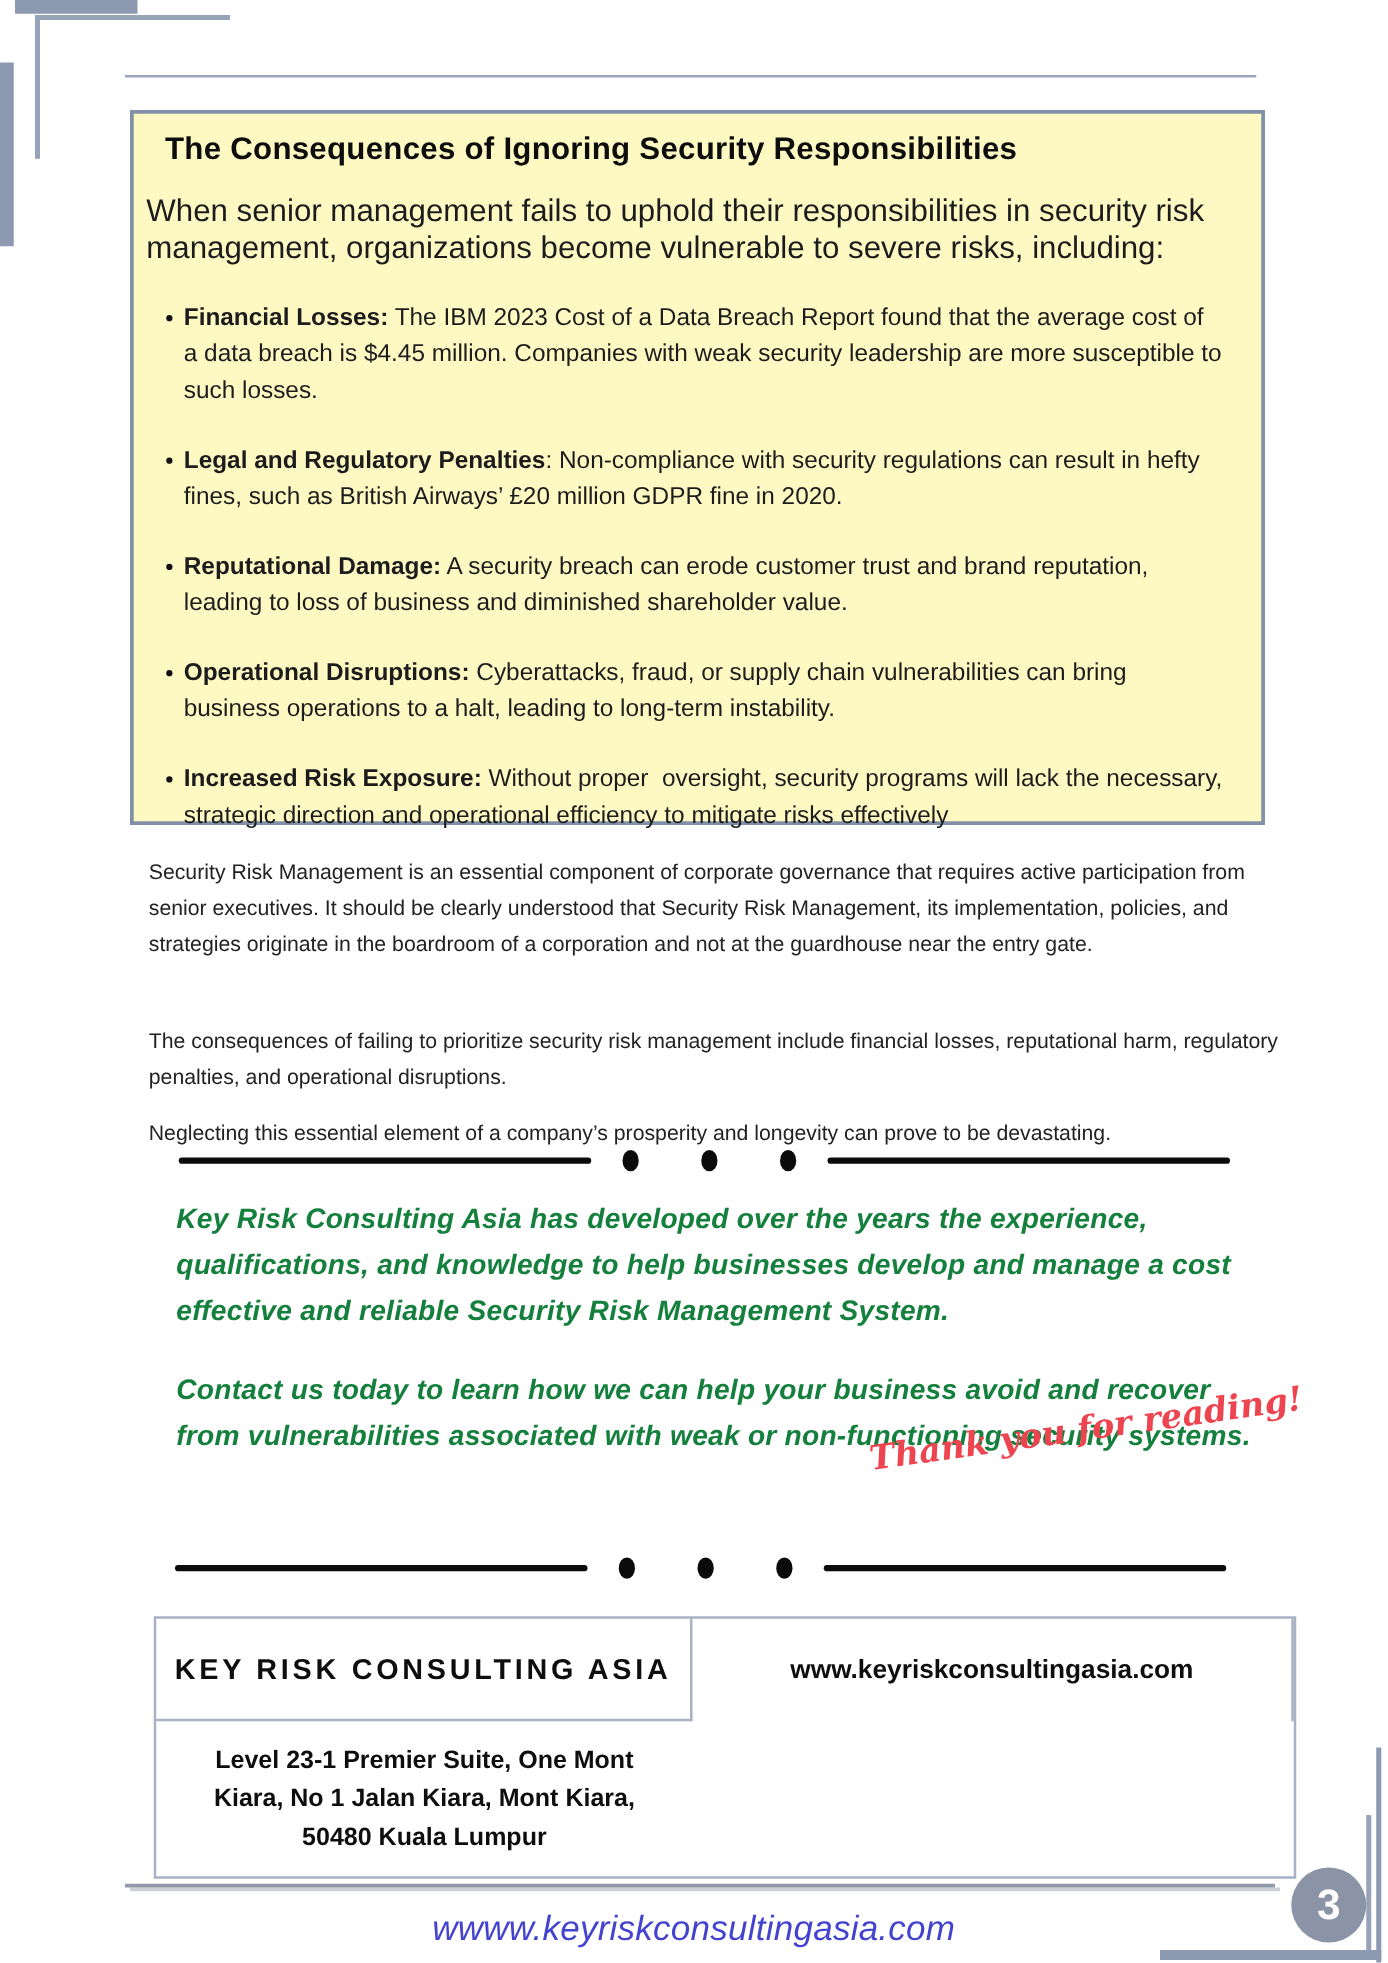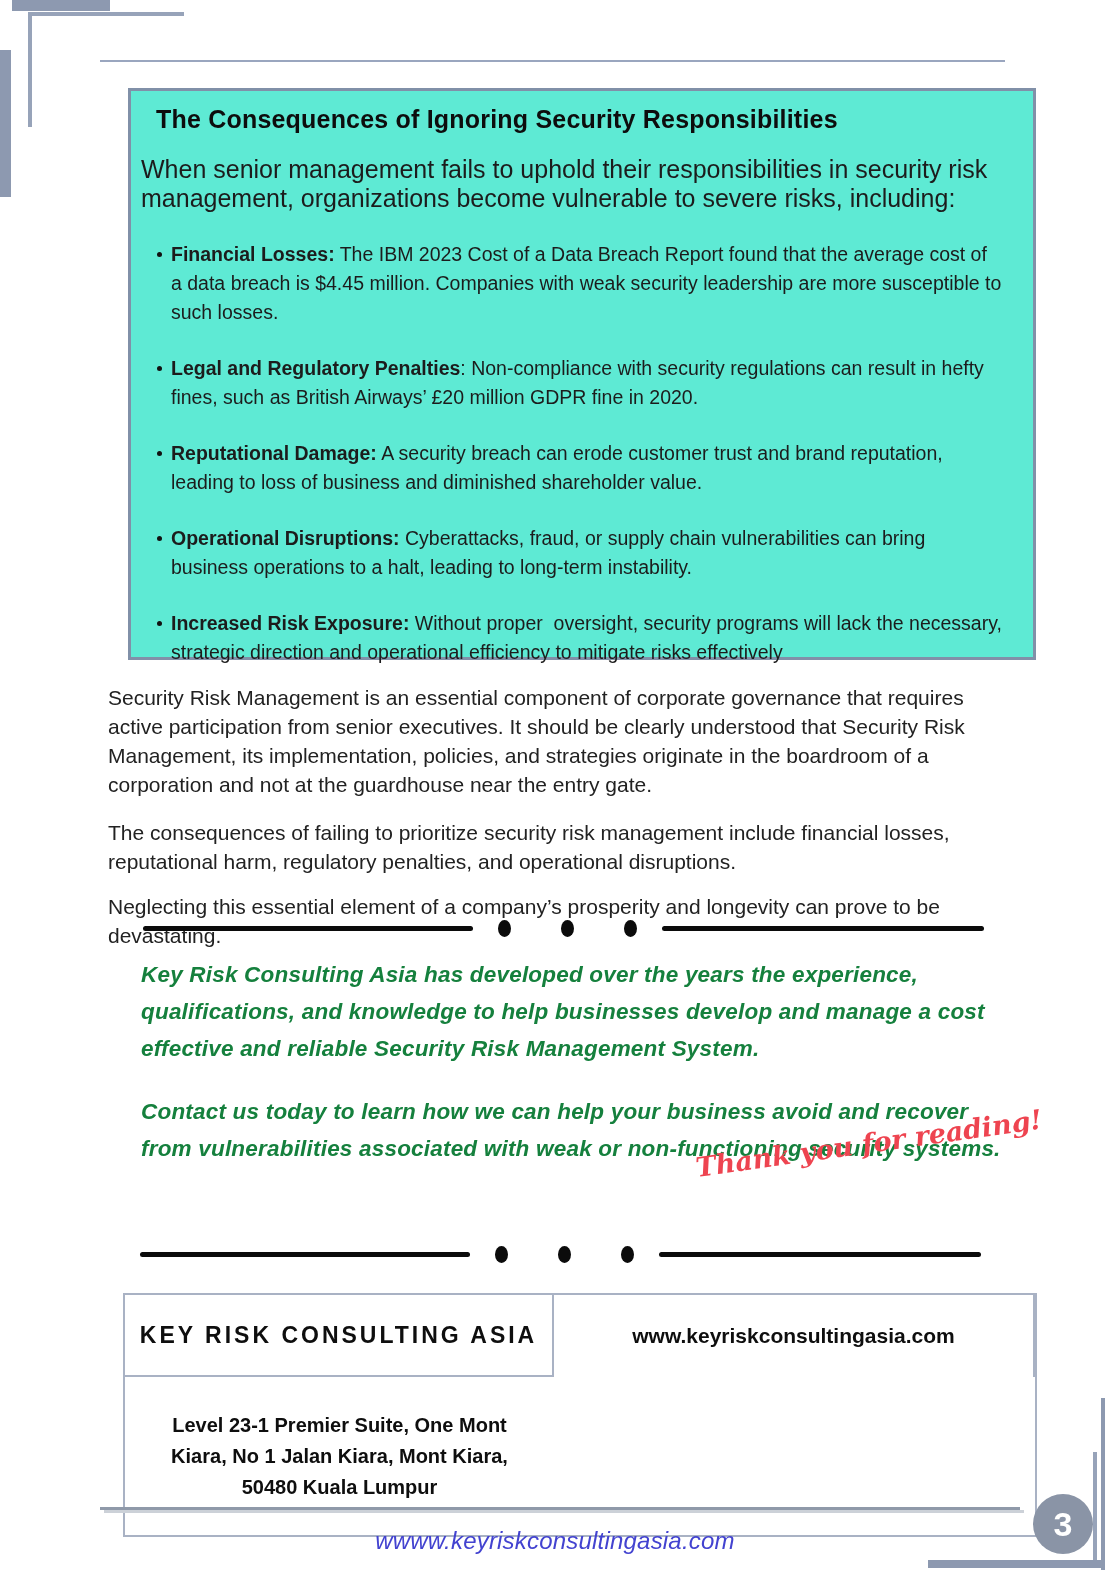--- a/index.html
+++ b/index.html
@@ -12,40 +12,40 @@
   .tl-hbar{left:12px;top:0;width:98px;height:11px;}
   .tl-vbar{left:0;top:50px;width:11px;height:147px;}
   .tl-bracket{position:absolute;left:28px;top:12px;width:152px;height:111px;
     border-left:4px solid #97a3b9;border-top:4px solid #97a3b9;}
   .top-rule{left:100px;top:60px;width:905px;height:2px;background:#9aa6bf;}
   .br-vline1{left:1101px;top:1398px;width:4px;height:172px;}
   .br-vline2{left:1093px;top:1452px;width:4px;height:110px;background:#97a3b9;}
   .br-hbar{left:928px;top:1560px;width:177px;height:8px;}
   
   .topbox{
-    position:absolute;left:128px;top:88px;width:908px;height:572px;
-    box-sizing:border-box;border:3px solid #8190a8;background:#5eead4;
+    position:absolute;left:104px;top:88px;width:908px;height:572px;
+    box-sizing:border-box;border:3px solid #8190a8;background:#fef9c3;
     padding:14px 28px 10px 10px;
   }
   .topbox h1{
     margin:0 0 0 15px;font-size:25px;font-weight:700;color:#0d0d0d;
     letter-spacing:.2px;
   }
   .topbox .intro{margin:21px 0 0 0;font-size:25px;line-height:29px;max-width:890px;}
   .bullets{list-style:none;margin:0;padding:0 0 0 30px;}
   .bullets li{
     position:relative;margin-top:27px;font-size:19.5px;line-height:29px;max-width:832px;
   }
   .bullets li::before{
     content:"";position:absolute;left:-14px;top:12px;width:5px;height:5px;
     border-radius:50%;background:#111;
   }
   .lead{font-weight:700;}
   
-  .para{position:absolute;left:108px;width:905px;font-size:21px;line-height:29px;color:#222;}
+  .para{position:absolute;left:119px;width:905px;font-size:17px;line-height:29px;color:#222;}
   .p1{top:683px;}
   .p2{top:818px;}
   .p2 .wrapcap{max-width:845px;margin-top:16px;}
   
   .divider{position:absolute;display:flex;align-items:center;height:18px;}
   .d1{left:143px;top:919px;}
   .d2{left:140px;top:1245px;}
   .divider .dl{width:330px;height:5px;background:#0b0b0b;border-radius:3px;}
   .divider .dr{width:322px;height:5px;background:#0b0b0b;border-radius:3px;}
   .divider .dot{width:13px;height:17px;border-radius:50%;background:#0b0b0b;margin:0 25px;}
@@ -58,41 +58,41 @@
   .promo2{top:1093px;}
   
   .thanks{
     position:absolute;left:698px;top:1152px;width:250px;
     font-family:"DejaVu Serif", serif;font-style:italic;font-weight:700;
     font-size:27px;color:#ee4450;transform:rotate(-8deg);transform-origin:left bottom;
     white-space:nowrap;
   }
   
   .ctable{
-    position:absolute;left:123px;top:1293px;width:914px;height:244px;
+    position:absolute;left:123px;top:1293px;width:914px;height:210px;
     box-sizing:border-box;border:2px solid #a9b2c4;background:#fff;
     display:grid;grid-template-columns:429px 1fr;grid-template-rows:82px 1fr;
   }
   .cell{
     display:flex;align-items:center;justify-content:center;text-align:center;
     box-sizing:border-box;color:#0e0e0e;
   }
   .c-tl{border-right:2px solid #a9b2c4;border-bottom:2px solid #a9b2c4;
     font-size:23px;font-weight:700;letter-spacing:3px;}
   .c-tr{border-bottom:2px solid #a9b2c4;font-size:21px;font-weight:700;letter-spacing:.5px;}
   .c-bl{border-right:2px solid #a9b2c4;font-size:21px;font-weight:700;}
   .c-br{font-size:20px;font-weight:700;line-height:31px;padding:0 28px;}
   
   .footer-rule{
     position:absolute;left:100px;top:1507px;width:920px;height:3px;
     background:#8f99a9;box-shadow:4px 3px 0 #ccd1d8;
   }
   .footer-link-wrap{position:absolute;left:0;top:1527px;width:1110px;text-align:center;}
   .footer-link{
-    font-style:italic;font-size:24px;color:#4343d0;text-decoration:none;letter-spacing:.2px;
+    font-style:italic;font-size:28px;color:#4343d0;text-decoration:none;letter-spacing:.2px;
   }
   .page-badge{
     position:absolute;left:1033px;top:1494px;width:60px;height:60px;border-radius:50%;
     background:#8a94a6;color:#fff;font-size:34px;font-weight:700;
     display:flex;align-items:center;justify-content:center;
   }
 </style>
 </head>
 <body>
 

